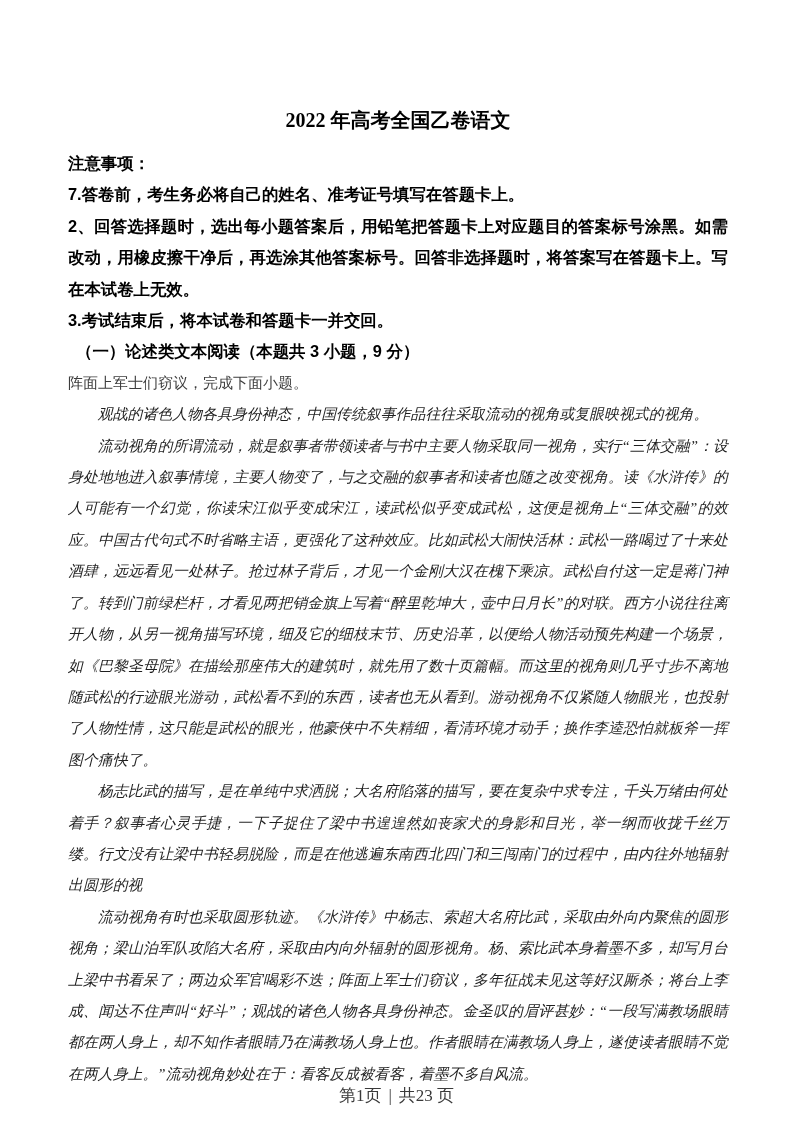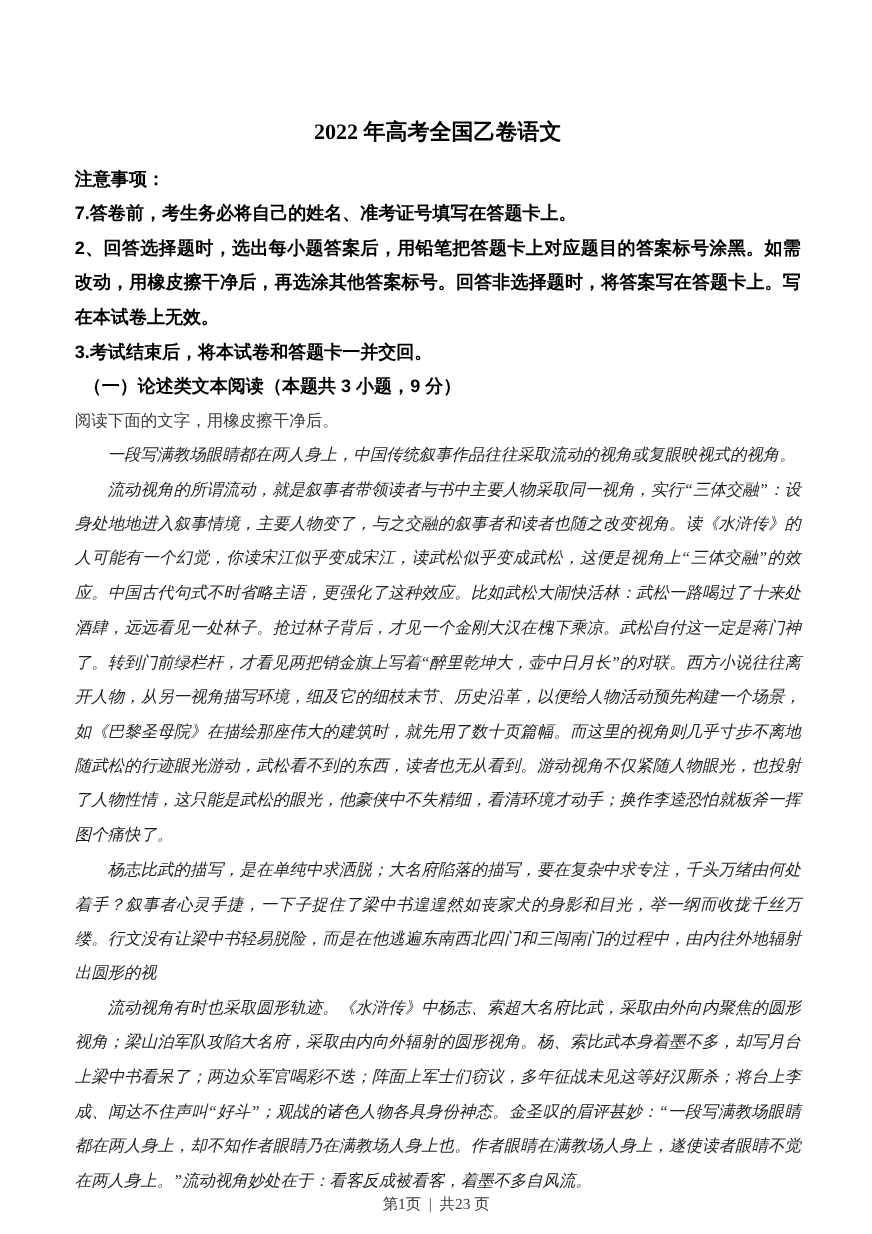--- a/index.html
+++ b/index.html
@@ -64,21 +64,21 @@
     text-align: justify;
     text-justify: inter-ideograph;
     text-indent: 2em;
   }
   .footer {
     position: absolute;
     left: 0;
     right: 0;
     top: 1086px;
     text-align: center;
-    font-size: 14px;
+    font-size: 17px;
     line-height: 20px;
     color: #3a3a3a;
     font-family: "Liberation Serif", "DejaVu Serif", serif;
   }
   .footer .sep {
     display: inline-block;
     margin: 0 7px;
     color: #3a3a3a;
   }
 </style>
@@ -93,24 +93,24 @@
     <section>
       <p class="notice-head">注意事项：</p>
       <p class="notice-item">7.答卷前，考生务必将自己的姓名、准考证号填写在答题卡上。</p>
       <p class="notice-item">2、回答选择题时，选出每小题答案后，用铅笔把答题卡上对应题目的答案标号涂黑。如需改动，用橡皮擦干净后，再选涂其他答案标号。回答非选择题时，将答案写在答题卡上。写在本试卷上无效。</p>
       <p class="notice-item">3.考试结束后，将本试卷和答题卡一并交回。</p>
     </section>
 
 
     <p class="section-head sub">（一）论述类文本阅读（本题共 3 小题，9 分）</p>
 
-    <p class="instruction">阅读下面的文字，用橡皮擦干净后。</p>
+    <p class="instruction">阵面上军士们窃议，完成下面小题。</p>
 
     <section>
-      <p class="body-para">一段写满教场眼睛都在两人身上，中国传统叙事作品往往采取流动的视角或复眼映视式的视角。</p>
+      <p class="body-para">观战的诸色人物各具身份神态，中国传统叙事作品往往采取流动的视角或复眼映视式的视角。</p>
       <p class="body-para">流动视角的所谓流动，就是叙事者带领读者与书中主要人物采取同一视角，实行“三体交融”：设身处地地进入叙事情境，主要人物变了，与之交融的叙事者和读者也随之改变视角。读《水浒传》的人可能有一个幻觉，你读宋江似乎变成宋江，读武松似乎变成武松，这便是视角上“三体交融”的效应。中国古代句式不时省略主语，更强化了这种效应。比如武松大闹快活林：武松一路喝过了十来处酒肆，远远看见一处林子。抢过林子背后，才见一个金刚大汉在槐下乘凉。武松自付这一定是蒋门神了。转到门前绿栏杆，才看见两把销金旗上写着“醉里乾坤大，壶中日月长”的对联。西方小说往往离开人物，从另一视角描写环境，细及它的细枝末节、历史沿革，以便给人物活动预先构建一个场景，如《巴黎圣母院》在描绘那座伟大的建筑时，就先用了数十页篇幅。而这里的视角则几乎寸步不离地随武松的行迹眼光游动，武松看不到的东西，读者也无从看到。游动视角不仅紧随人物眼光，也投射了人物性情，这只能是武松的眼光，他豪侠中不失精细，看清环境才动手；换作李逵恐怕就板斧一挥图个痛快了。</p>
       <p class="body-para">杨志比武的描写，是在单纯中求洒脱；大名府陷落的描写，要在复杂中求专注，千头万绪由何处着手？叙事者心灵手捷，一下子捉住了梁中书遑遑然如丧家犬的身影和目光，举一纲而收拢千丝万缕。行文没有让梁中书轻易脱险，而是在他逃遍东南西北四门和三闯南门的过程中，由内往外地辐射出圆形的视</p>
       <p class="body-para">流动视角有时也采取圆形轨迹。《水浒传》中杨志、索超大名府比武，采取由外向内聚焦的圆形视角；梁山泊军队攻陷大名府，采取由内向外辐射的圆形视角。杨、索比武本身着墨不多，却写月台上梁中书看呆了；两边众军官喝彩不迭；阵面上军士们窃议，多年征战未见这等好汉厮杀；将台上李成、闻达不住声叫“好斗”；观战的诸色人物各具身份神态。金圣叹的眉评甚妙：“一段写满教场眼睛都在两人身上，却不知作者眼睛乃在满教场人身上也。作者眼睛在满教场人身上，遂使读者眼睛不觉在两人身上。”流动视角妙处在于：看客反成被看客，着墨不多自风流。</p>
     </section>
 
   </div>
 
   <div class="footer">
     <span>第1页</span><span class="sep">|</span><span>共23 页</span>
   </div>

